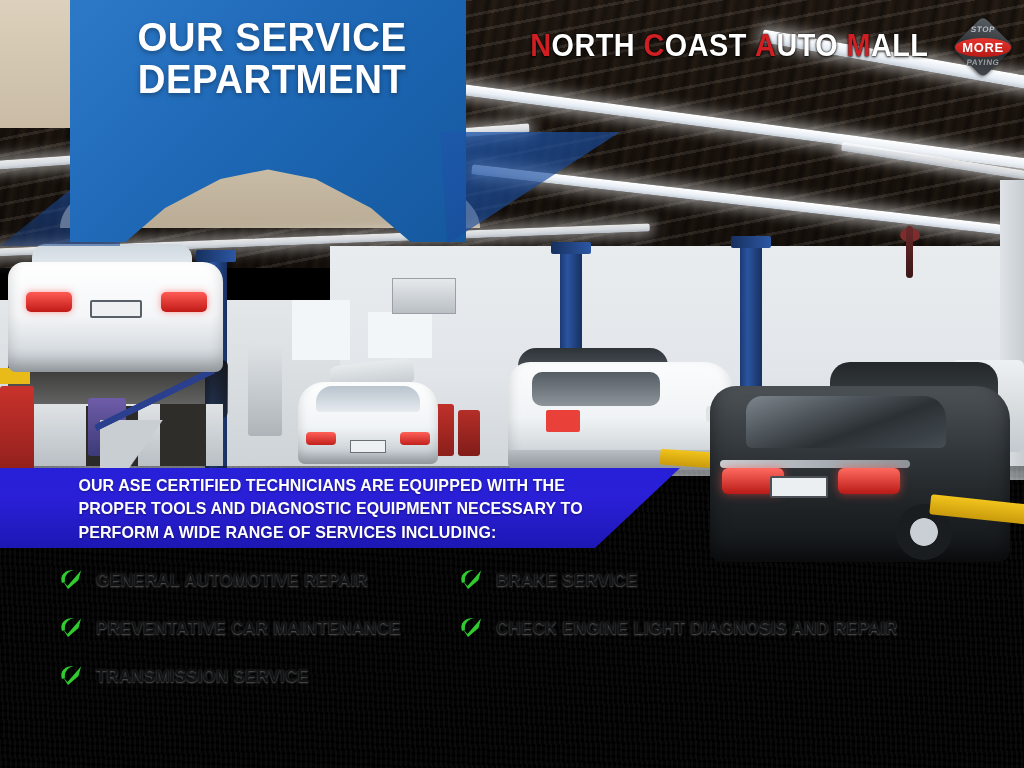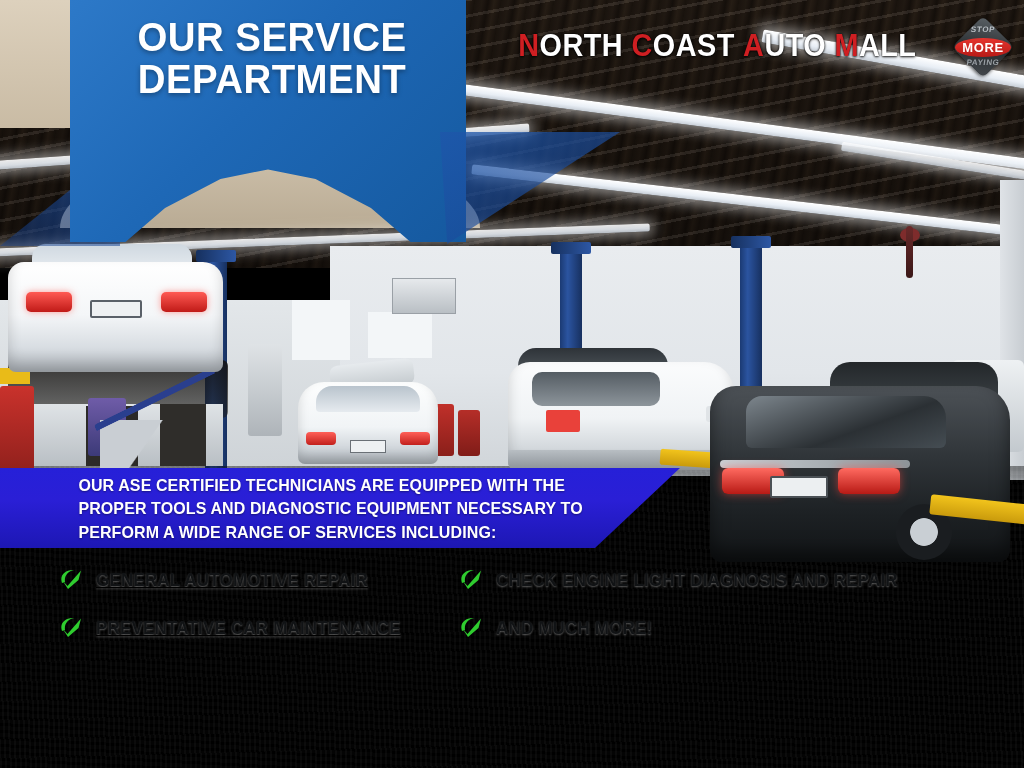--- a/index.html
+++ b/index.html
@@ -236,21 +236,21 @@
     letter-spacing:.5px; text-align:center;
     text-shadow:0 2px 5px rgba(0,0,0,.35);
     font-family:"Liberation Sans", sans-serif;
     transform:scaleX(0.96);
   }
   .hero-title .l2{ display:block; margin-top:3px; }
 
   
   .logo{
     position:absolute; right:12px; top:24px; height:44px;
-    display:flex; align-items:center; gap:12px;
+    display:flex; align-items:center; gap:0px;
   }
   .logo-text{
     font-size:31px; font-weight:bold; letter-spacing:.5px; white-space:nowrap;
     font-family:"Liberation Sans", sans-serif;
     text-shadow:0 1px 3px rgba(0,0,0,.85), 0 0 2px rgba(0,0,0,.9);
     transform:scaleX(0.93);
   }
   .logo-text .cap{ color:#cf1f22; }
   .logo-text .rest{ color:#ffffff; }
   .logo-text .word{ margin-right:9px; }
@@ -296,21 +296,21 @@
     color:#ffffff; font-size:16.5px; font-weight:bold; line-height:1.42;
     letter-spacing:.1px; text-shadow:0 1px 2px rgba(0,0,0,.4);
     font-family:"Liberation Sans", sans-serif;
     transform:scaleX(0.97);
   }
   .banner-text span{ display:block; }
 
   
   .list{ position:absolute; left:0; top:556px; width:1024px; height:190px; }
   .col{ position:absolute; top:0; }
-  .col-left{ left:58px; width:420px;text-decoration:underline; }
+  .col-left{ left:58px; width:420px; }
   .col-right{ left:458px; width:560px; }
   .item{ display:flex; align-items:center; height:48px; }
   .check{ flex:0 0 auto; width:26px; height:26px; margin-right:12px; position:relative; }
   .check svg{ display:block; filter:drop-shadow(0 1px 2px rgba(0,0,0,.55)); }
   .item-label{
     color:#111315; font-size:17.5px; font-weight:bold; letter-spacing:.2px;
     white-space:nowrap; font-family:"Liberation Sans", sans-serif;
     text-shadow:0 1px 2px rgba(255,255,255,.35);
     transform:scaleX(0.97); transform-origin:left center;
   }
@@ -454,37 +454,46 @@
       </div>
       <div class="item">
         <span class="check">
           <svg width="26" height="26" viewBox="0 0 26 26">
             <path d="M4 16 C1 8 8 2 16 3 C10 4 6 9 7 15 Z" fill="#2fcc2f"></path>
             <path d="M4.5 13.5 L9.5 19 L23 3.5 L20.5 13 L10 22 Z" fill="#2fcc2f"></path>
           </svg>
         </span>
         <span class="item-label">PREVENTATIVE CAR MAINTENANCE</span>
       </div>
+      <div class="item">
+        <span class="check">
+          <svg width="26" height="26" viewBox="0 0 26 26">
+            <path d="M4 16 C1 8 8 2 16 3 C10 4 6 9 7 15 Z" fill="#2fcc2f"></path>
+            <path d="M4.5 13.5 L9.5 19 L23 3.5 L20.5 13 L10 22 Z" fill="#2fcc2f"></path>
+          </svg>
+        </span>
+        <span class="item-label">TRANSMISSION SERVICE</span>
+      </div>
     </div>
 
     <div class="col col-right">
       <div class="item">
         <span class="check">
           <svg width="26" height="26" viewBox="0 0 26 26">
             <path d="M4 16 C1 8 8 2 16 3 C10 4 6 9 7 15 Z" fill="#2fcc2f"></path>
             <path d="M4.5 13.5 L9.5 19 L23 3.5 L20.5 13 L10 22 Z" fill="#2fcc2f"></path>
           </svg>
         </span>
-        <span class="item-label">CHECK ENGINE LIGHT DIAGNOSIS AND REPAIR</span>
+        <span class="item-label">BRAKE SERVICE</span>
       </div>
       <div class="item">
         <span class="check">
           <svg width="26" height="26" viewBox="0 0 26 26">
             <path d="M4 16 C1 8 8 2 16 3 C10 4 6 9 7 15 Z" fill="#2fcc2f"></path>
             <path d="M4.5 13.5 L9.5 19 L23 3.5 L20.5 13 L10 22 Z" fill="#2fcc2f"></path>
           </svg>
         </span>
-        <span class="item-label">AND MUCH MORE!</span>
+        <span class="item-label">CHECK ENGINE LIGHT DIAGNOSIS AND REPAIR</span>
       </div>
     </div>
   </div>
 
 </div>
 
 </body></html>

